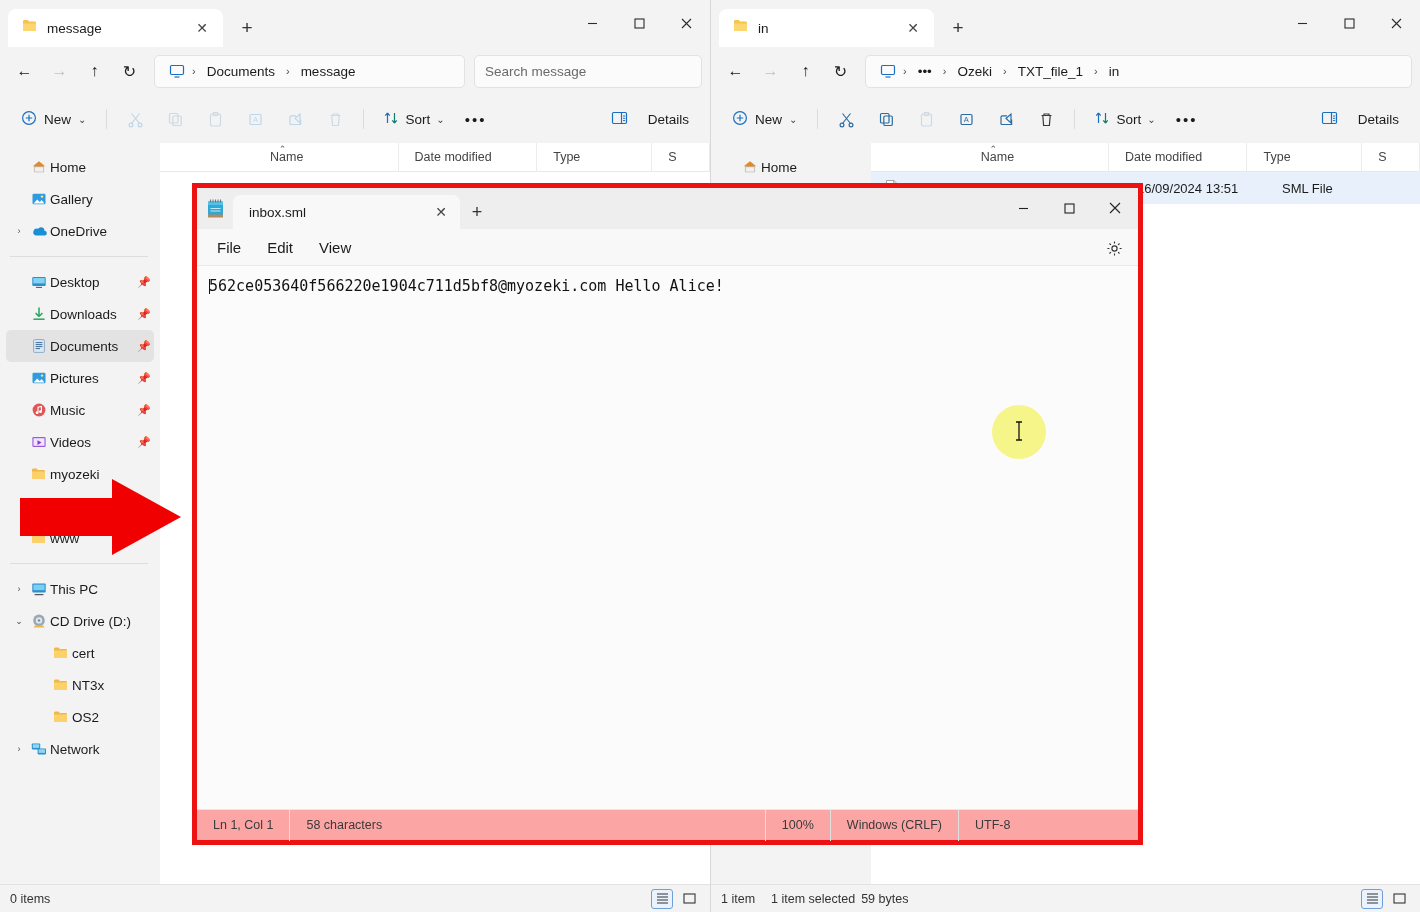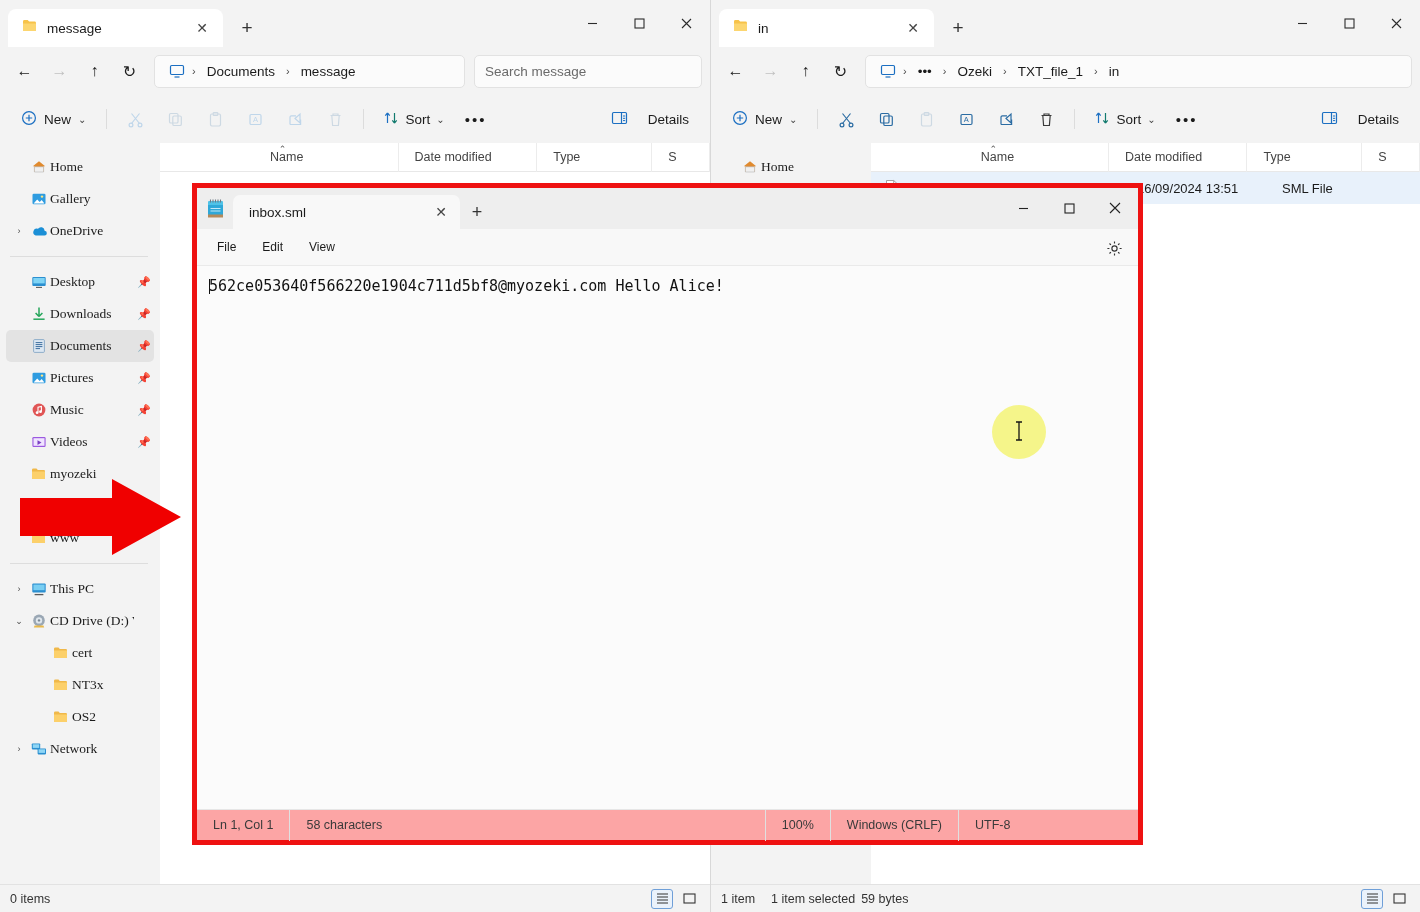--- a/index.html
+++ b/index.html
@@ -121,21 +121,21 @@
     display: flex; align-items: center; height: 32px;
     margin: 0 6px; border-radius: 5px; padding-left: 4px;
     font-size: 13.5px; color: #1b1b1b; position: relative;
   }
   .navitem.sel { background: #e3e3e3; }
   .chev {
     width: 18px; flex: 0 0 18px; text-align: center;
     color: #4a4a4a; font-size: 9px;
   }
   .navicon { width: 22px; flex: 0 0 22px; display: flex; align-items: center; justify-content: center; }
-  .navlabel { flex: 1 1 auto; white-space: nowrap; overflow: hidden; font-family: Liberation Serif, serif; }
+  .navlabel { flex: 1 1 auto; white-space: nowrap; overflow: hidden; }
   .pin { width: 20px; flex: 0 0 20px; color: #9a9a9a; font-size: 11px; text-align: center;}
   .navsep { height: 1px; background: #dddddd; margin: 9px 12px 9px 10px; }
 
   .listpane { flex: 1 1 auto; background: #fff; position: relative; overflow: hidden; }
   .colhead {
     display: flex; height: 29px; align-items: center;
     border-bottom: 1px solid #e8e8e8; position: relative;
   }
   .col {
     font-size: 12.5px; color: #444; padding-left: 16px; height: 29px;
@@ -203,21 +203,21 @@
   .np-wincontrols { position: absolute; right: 0; top: 0; height: 40px; display: flex; }
   .np-wc { width: 46px; height: 40px; display: flex; align-items: center; justify-content: center;
            color: #222; font-size: 12px; }
   .np-menubar {
     height: 37px; background: #f8f8f8; display: flex; align-items: center;
     padding-left: 8px; gap: 2px; flex: 0 0 37px; position: relative;
     border-bottom: 1px solid #eaeaea;
   }
   .np-menu {
     height: 28px; padding: 0 12px; display: flex; align-items: center;
-    border-radius: 4px; font-size: 12px; color: #1b1b1b;
+    border-radius: 4px; font-size: 15px; color: #1b1b1b;
   }
   .np-gear { position: absolute; right: 10px; top: 5px; width: 28px; height: 28px;
              display: flex; align-items: center; justify-content: center; }
   .np-editor {
     flex: 1 1 auto; background: #fbfbfb; position: relative; padding: 11px 0 0 12px;
     overflow: hidden;
   }
   .np-text {
     font-family: "DejaVu Sans Mono", "Liberation Mono", monospace;
     font-size: 15px; color: #111; white-space: pre; position: relative;

